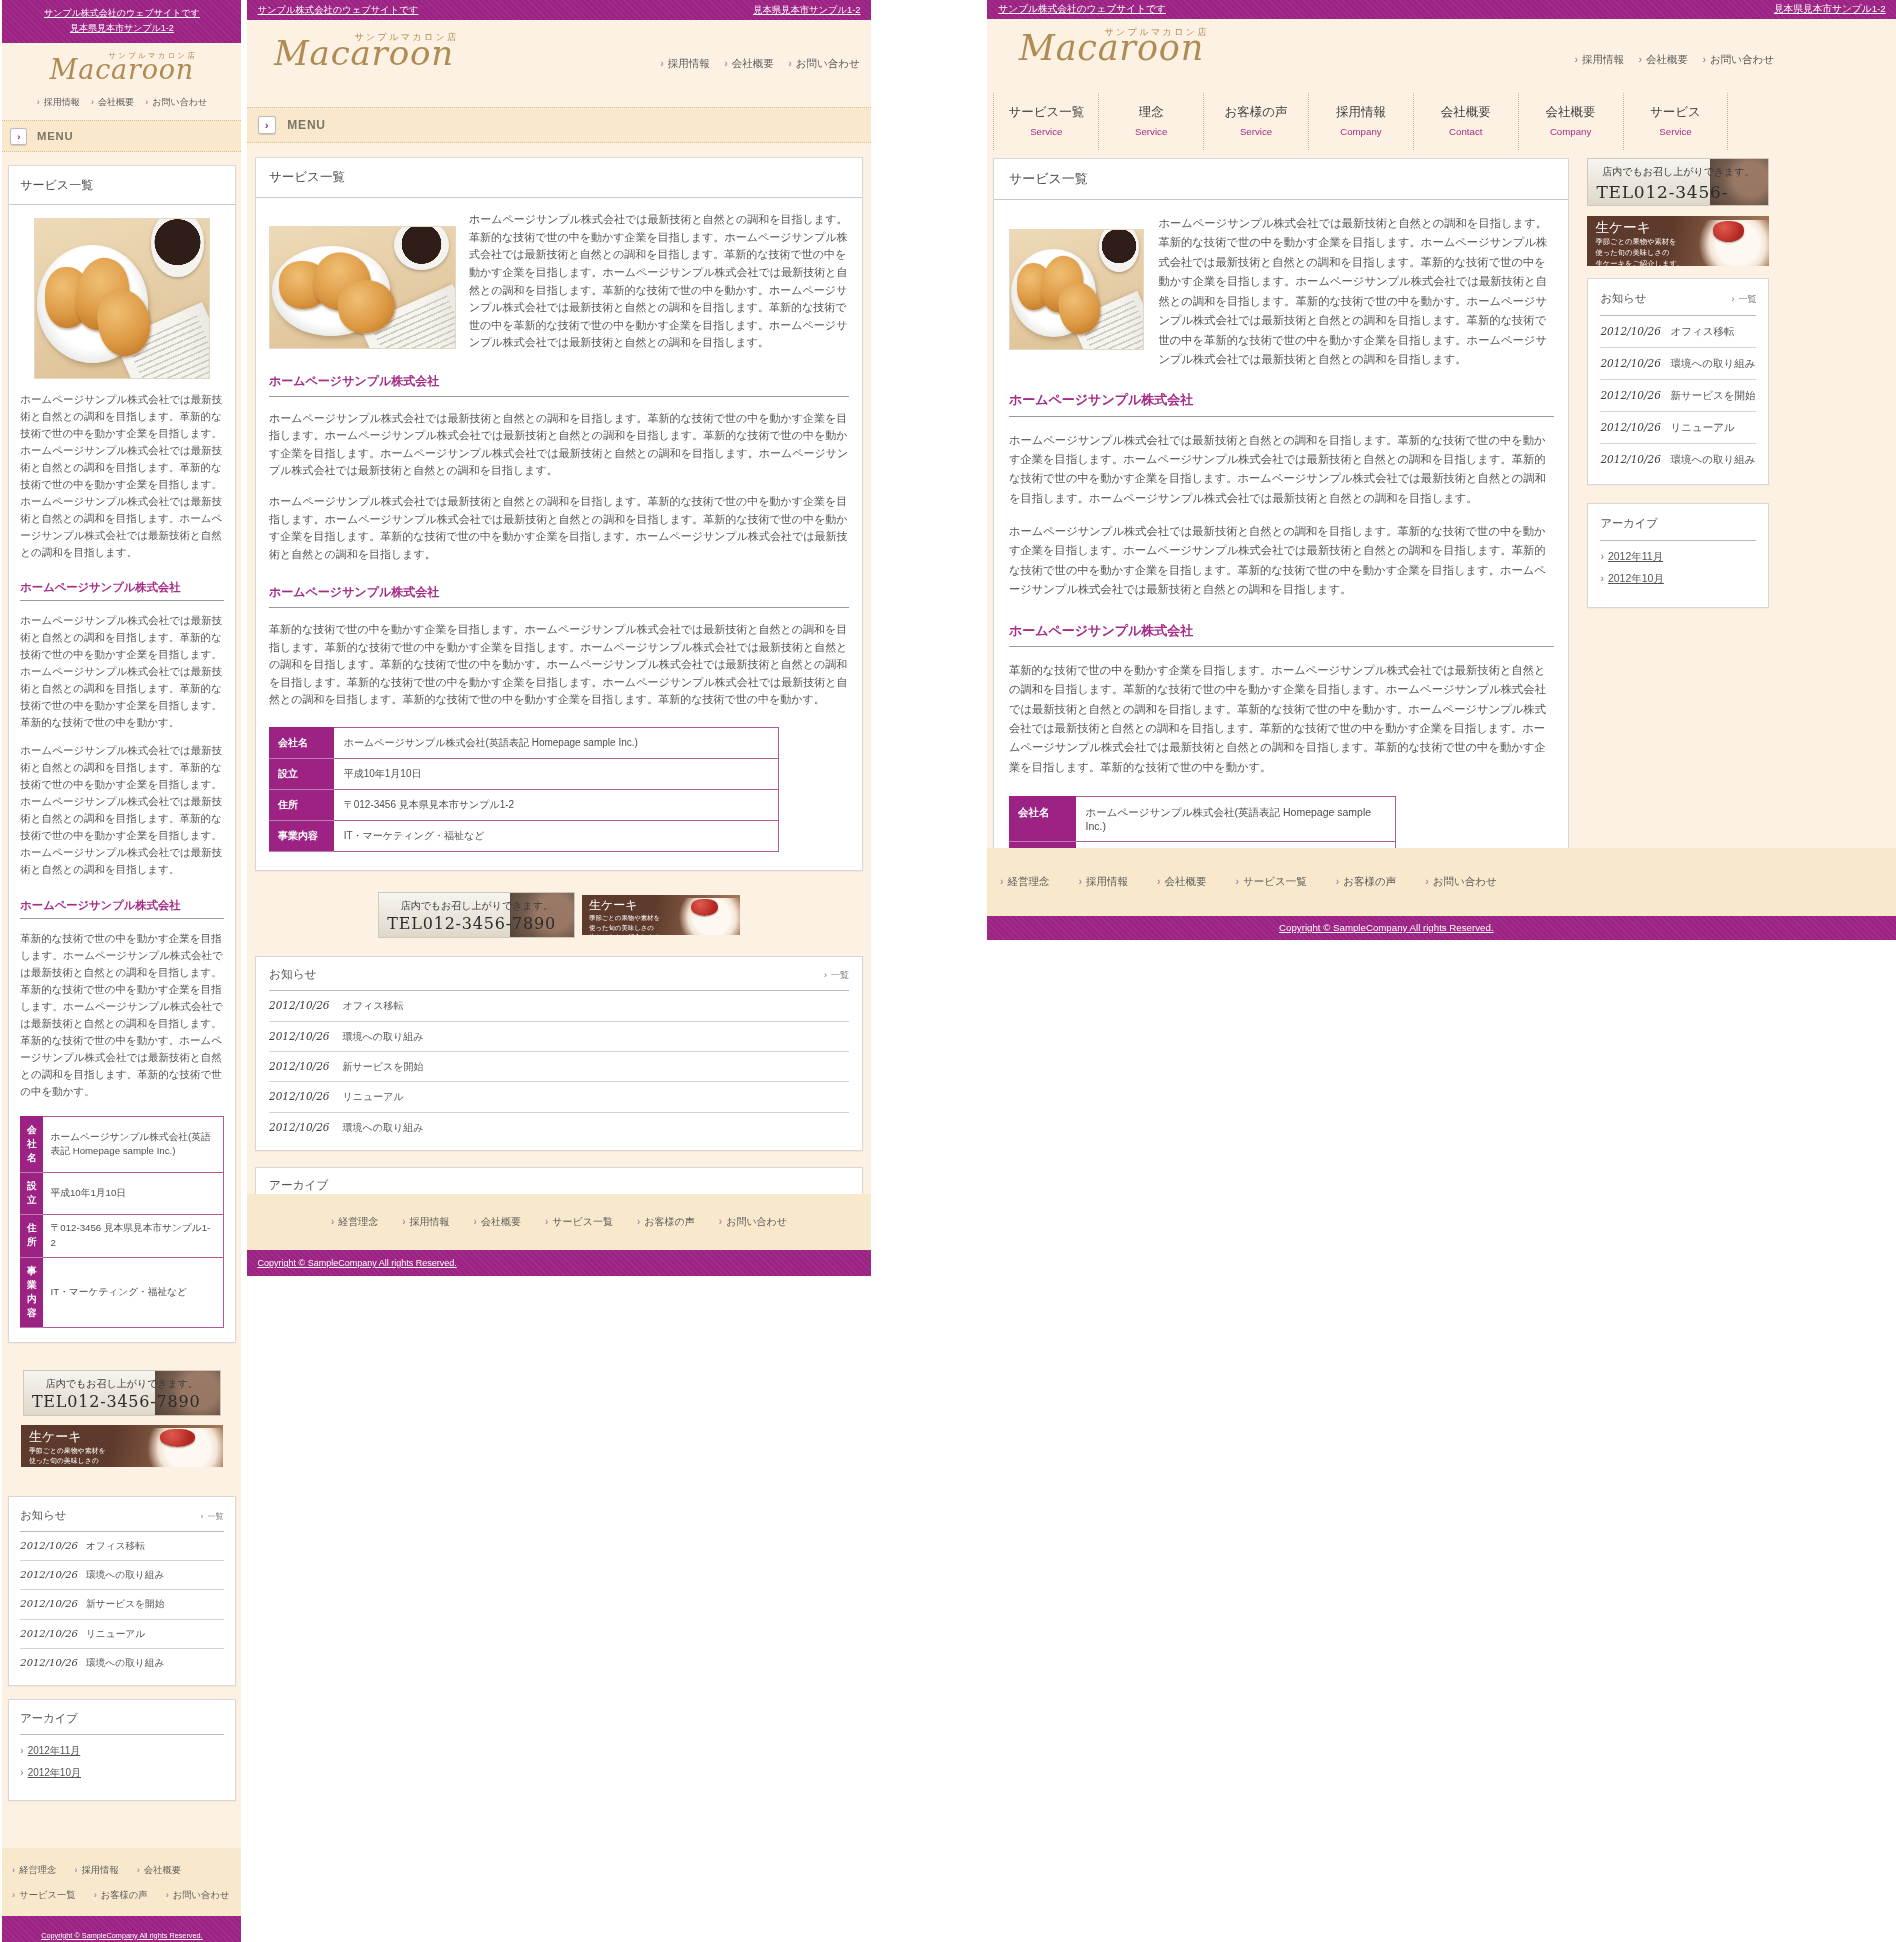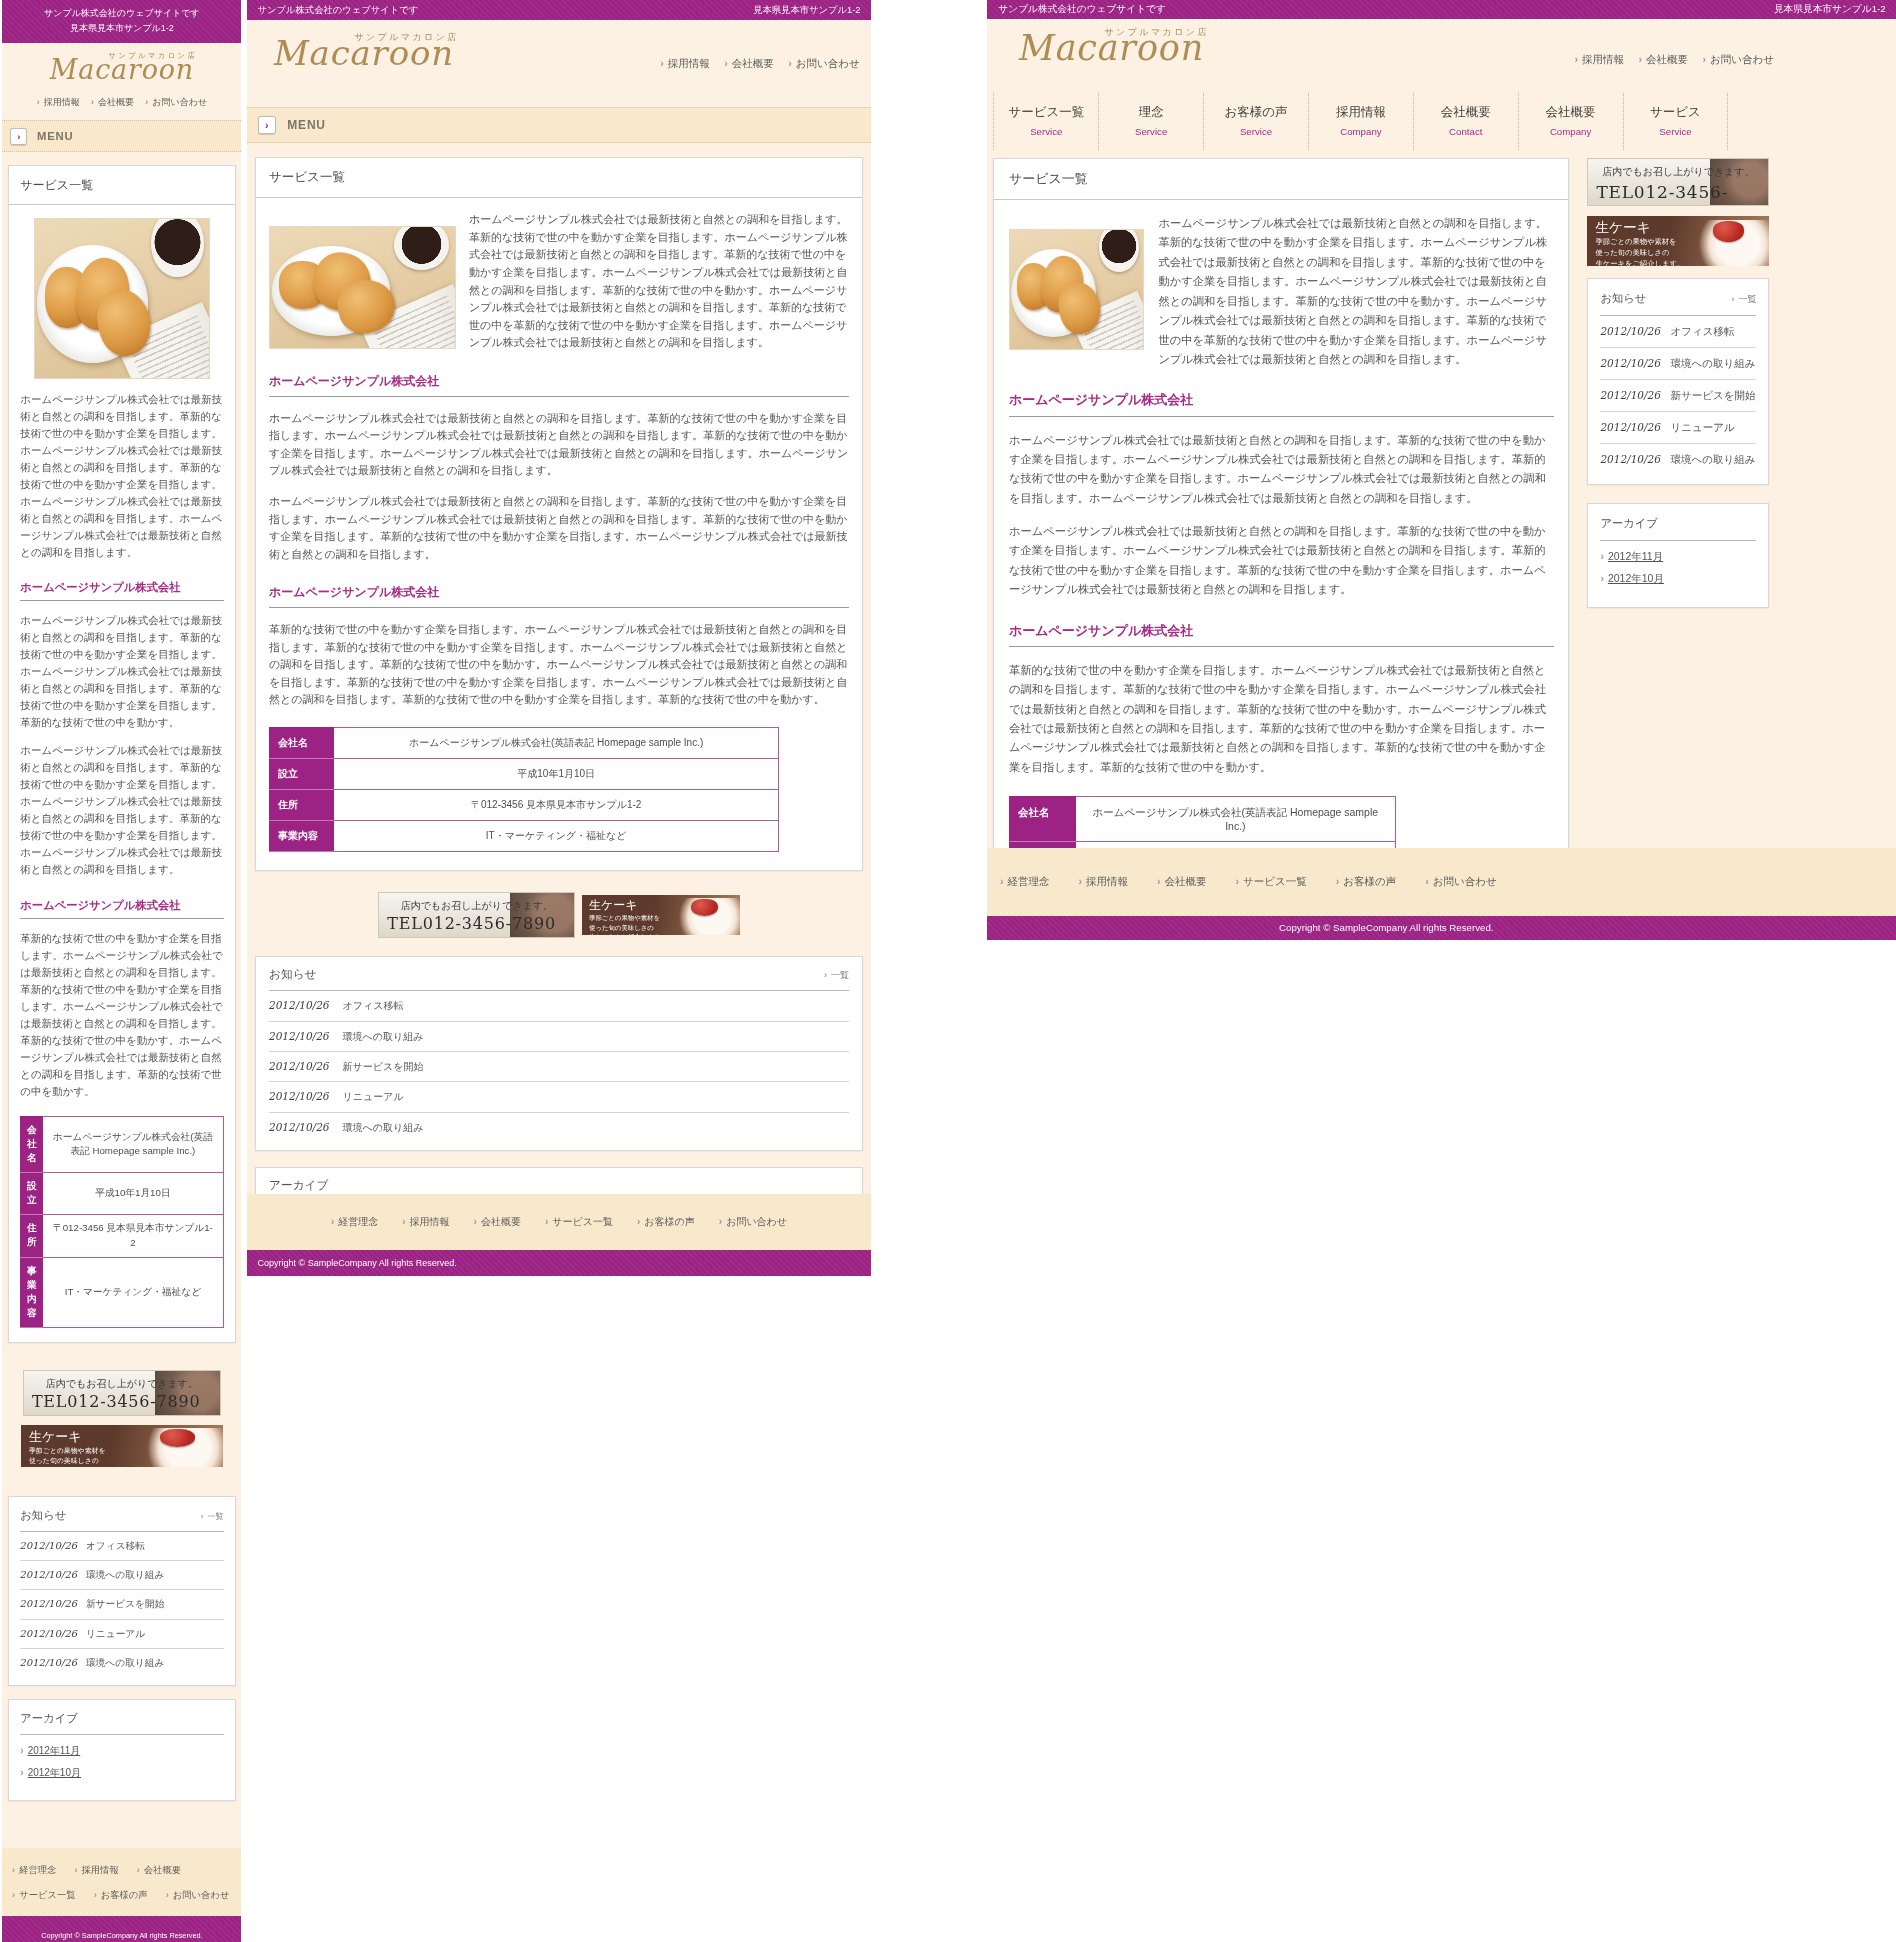--- a/index.html
+++ b/index.html
@@ -2,21 +2,21 @@
 <html style="font-size:13px"><head>
 <meta charset="utf-8">
 <style>
   * { margin:0; padding:0; box-sizing:border-box; }
   html,body { width:1897px; height:1943px; background:#ffffff;
     font-family:"Liberation Sans", sans-serif; color:#555; }
   .panel { position:absolute; top:0; background:#fcf1e2; overflow:hidden; }
 
   
   .pbar { background:#9c2284; color:#fff;
-    background-image:repeating-linear-gradient(45deg, rgba(255,255,255,.05) 0 1.6px, rgba(0,0,0,0) 1.6px 4px); }
+    background-image:repeating-linear-gradient(45deg, rgba(255,255,255,.05) 0 1.6px, rgba(0,0,0,0) 1.6px 4px);text-decoration:underline; }
   .whitebox { background:#fff; border:0.8px solid #d8d8d8; box-shadow:0 0.8px 1.6px rgba(0,0,0,.08); }
   .boxtitle { color:#4a4a4a; border-bottom:0.8px solid #c9c9c9; }
   .sechead { color:#a62c87; border-bottom:0.8px solid #9a9a9a; }
   .para { color:#555; }
   .arrow { color:#b489a9; margin-right:4px; font-weight:bold; }
   .navlink { color:#5a5a5a; text-decoration:none; cursor:pointer; }
   .ulink { color:#555; text-decoration:underline; cursor:pointer; }
 
   .logo { position:relative; display:inline-block; }
   .logo-name { font-family:"DejaVu Serif", serif; font-style:italic; color:#b08c55; letter-spacing:0.8px; }
@@ -59,21 +59,21 @@
     border-bottom:0.8px solid #b9b9b9; }
   .nrow { display:flex; border-bottom:0.8px solid #d4d4d4; cursor:pointer; }
   .ndate { font-family:"DejaVu Serif", serif; font-style:italic; color:#3d3d3d; flex-shrink:0; }
   .ntext { color:#555; }
   .morelink { color:#777; cursor:pointer; }
 
   
   table.ctable { border-collapse:collapse; }
   table.ctable th { background:#9c2284; color:#fff; font-weight:bold; text-align:left; vertical-align:top;
     border:0.8px solid #9c2284; border-bottom:0.8px solid #c07bb0; }
-  table.ctable td { border:0.8px solid #b05a9b; background:#fff; color:#4e4e4e; vertical-align:middle;text-align:center; }
+  table.ctable td { border:0.8px solid #b05a9b; background:#fff; color:#4e4e4e; vertical-align:middle; }
 
   .footband { background:#f8e9cd; }
   .copybar { color:#fff; text-align:center; }
   .flink { color:#5a5a5a; cursor:pointer; white-space:nowrap; }
 
   
   .mb { left:2.4px; width:239px; height:1943px; }
   .mb .pbar { padding:5.6px 3.2px 6.4px; text-align:center; font-size:9px; line-height:1.7; }
   .mb .hdr { text-align:center; padding-top:11.3px; }
   .mb .logo-name { font-size:27px; }

